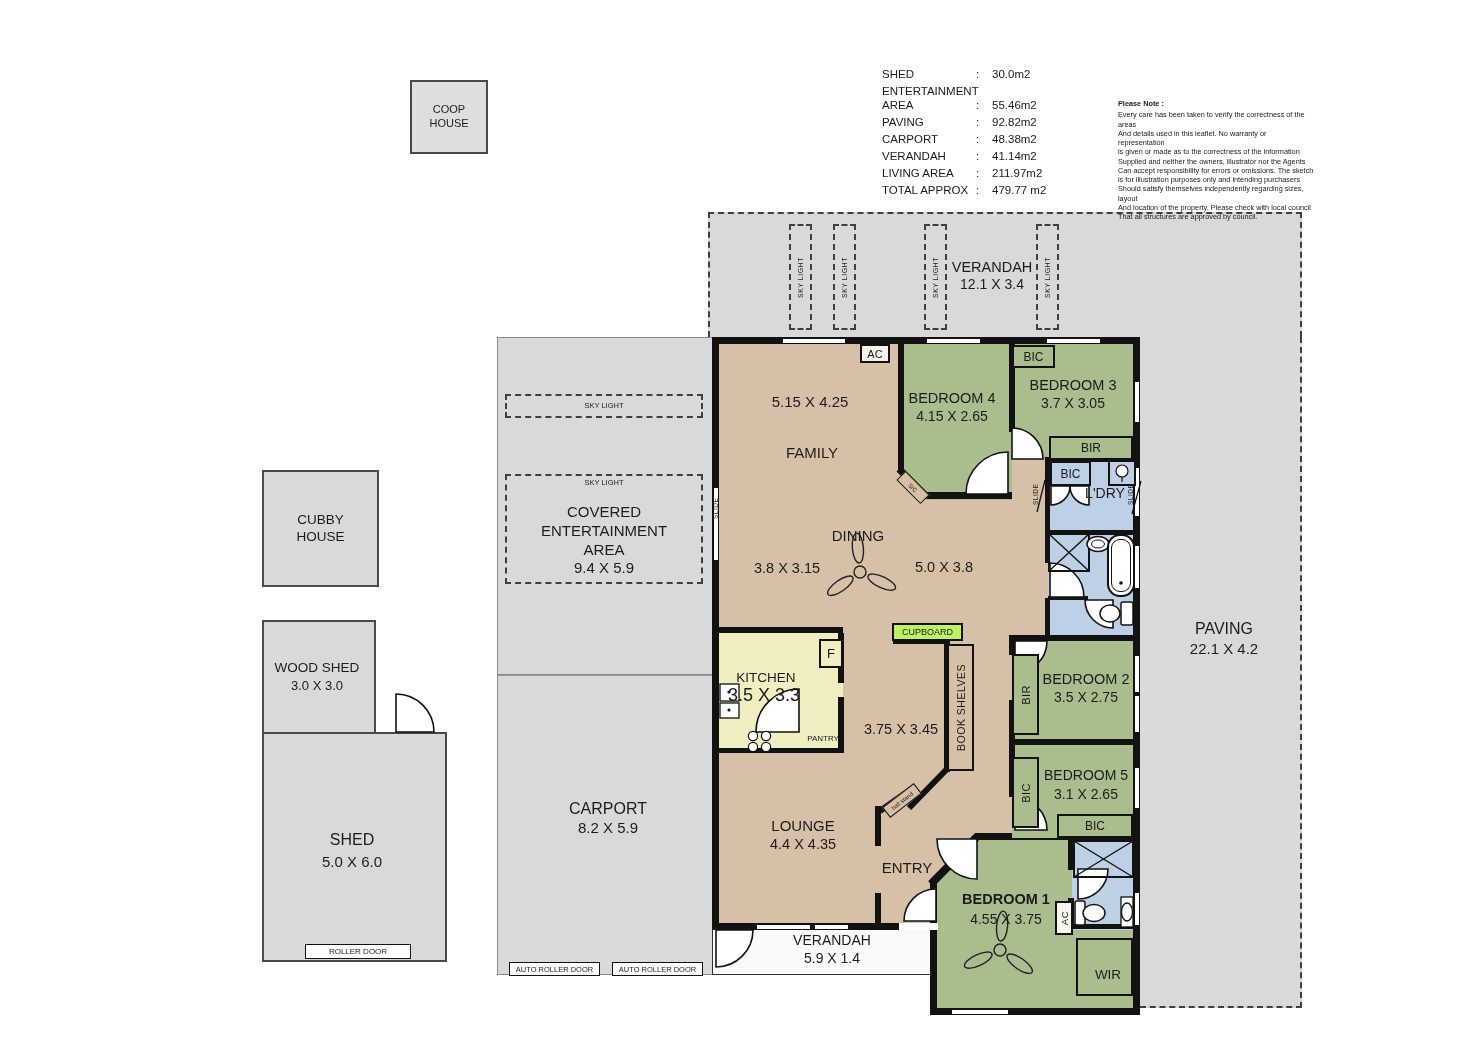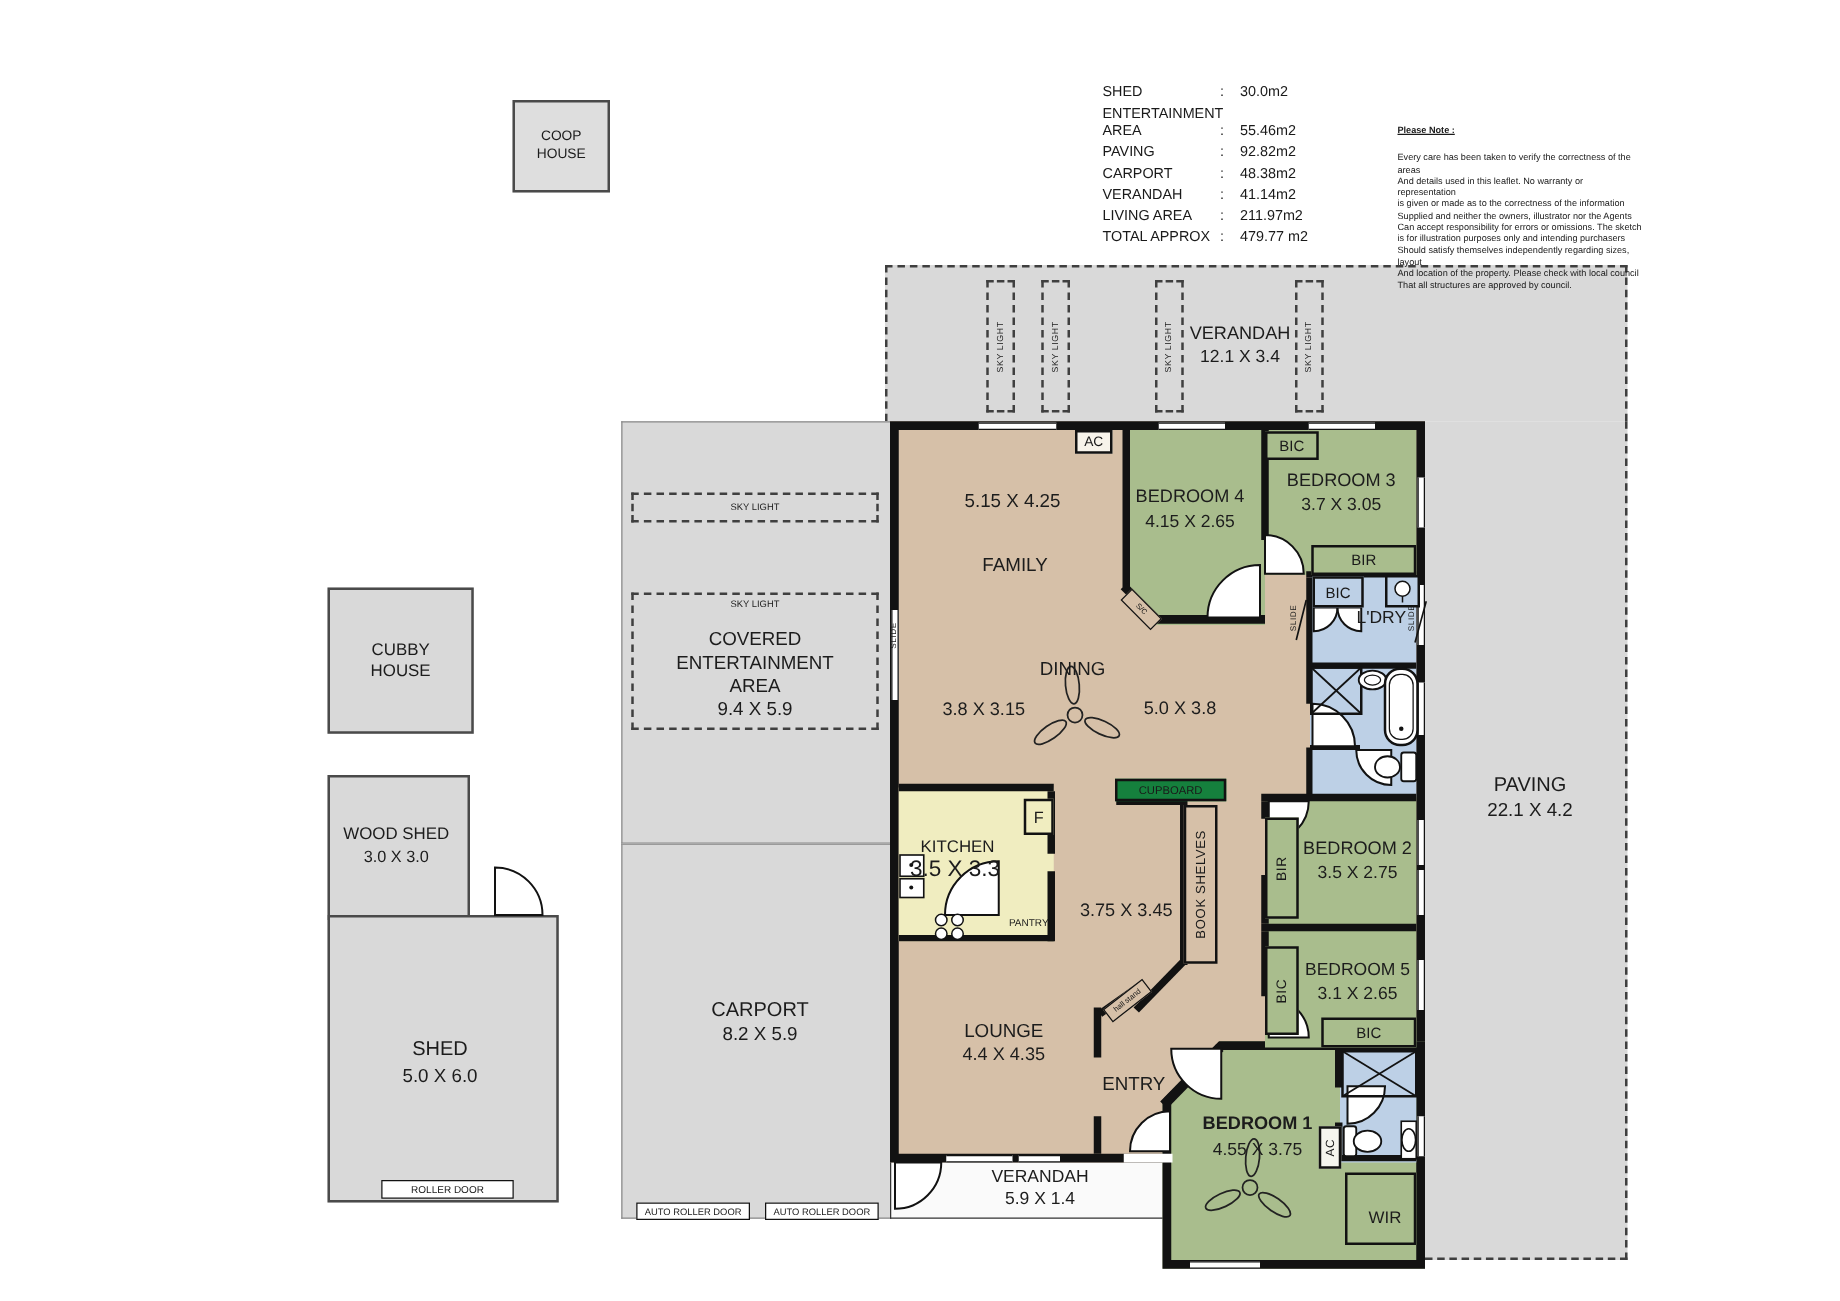--- a/index.html
+++ b/index.html
@@ -13,21 +13,21 @@
   .winv { position:absolute; background:#ffffff; border-left:1.2px solid #121212; border-right:1.2px solid #121212; box-sizing:border-box; z-index:5; }
   .lbl { position:absolute; transform:translate(-50%,-50%); white-space:pre-line; text-align:center; line-height:1.25; color:#1c1c1c; z-index:7; }
   .vlbl { position:absolute; writing-mode:vertical-rl; transform:rotate(180deg); display:flex; align-items:center; justify-content:center; text-align:center; color:#1c1c1c; z-index:7; letter-spacing:0.5px; }
   .fpbox { position:absolute; box-sizing:border-box; border:2.5px solid #121212; display:flex; align-items:center; justify-content:center; z-index:7; }
   .fpbox .vtext { writing-mode:vertical-rl; transform:rotate(180deg); letter-spacing:0.5px; }
   .dashedbox { position:absolute; box-sizing:border-box; border:2px dashed #3f3f3f; z-index:2; }
   #summary { position:absolute; left:882px; top:68px; width:230px; font-size:11.5px; z-index:7; }
   .srow { display:grid; grid-template-columns:94px 16px 1fr; align-items:end; margin-bottom:3.5px; line-height:13.5px; }
   .srow .pre { white-space:pre-line; }
   #note { position:absolute; left:1118px; top:99px; width:196px; font-size:7.3px; line-height:1.27; z-index:7; }
-  #note .title { font-weight:bold; text-decoration:underline; margin-bottom:13px; }
+  #note .title { font-weight:bold; margin-bottom:2px; }
   #note .body { white-space:pre-line; }
   #house { position:absolute; left:712px; top:337px; width:428px; height:593px; background:#d6c0a8; border:7px solid #121212; box-sizing:border-box; z-index:2; }
   #bed1block { position:absolute; left:930px; top:833px; width:210px; height:182px; background:#a9bd8d; border:7px solid #121212; box-sizing:border-box; z-index:2; }
   svg#overlay { position:absolute; left:0; top:0; z-index:6; pointer-events:none; }
 </style>
 </head>
 <body>
 
 <div id="canvas">
 
@@ -321,21 +321,21 @@
   </div>
   <div class="fpbox" style="left:1012px;top:757px;width:27px;height:71px;background:#a9bd8d;">
     <span class="vtext" style="font-size:11px;">BIC</span>
   </div>
   <div class="fpbox" style="left:1057px;top:814px;width:76px;height:24px;background:#a9bd8d;">
     <span style="font-size:12px;">BIC</span>
   </div>
   <div class="fpbox" style="left:1055px;top:901px;width:18px;height:34px;background:#f5f5ee;border-width:2px;">
     <span class="vtext" style="font-size:9.5px;">AC</span>
   </div>
-  <div class="fpbox" style="left:892px;top:623px;width:89px;height:18px;background:#15803d;border-width:2px;">
+  <div class="fpbox" style="left:892px;top:623px;width:71px;height:18px;background:#bef264;border-width:2px;">
     <span style="font-size:9px;">CUPBOARD</span>
   </div>
   <div class="fpbox" style="left:947px;top:644px;width:27px;height:127px;background:#d6c0a8;">
     <span class="vtext" style="font-size:10.5px;">BOOK SHELVES</span>
   </div>
   <div class="fpbox" style="left:1076px;top:938px;width:57px;height:58px;background:#a9bd8d;border-width:2.5px;"></div>
   <div class="fpbox" style="left:819px;top:639px;width:24px;height:29px;background:#f0edc0;border-width:2.5px;">
     <span style="font-size:13px;">F</span>
   </div>
   <div class="fpbox" style="left:882px;top:794px;width:40px;height:13px;background:#d6c0a8;border-width:1.5px;transform:rotate(-38deg);">

